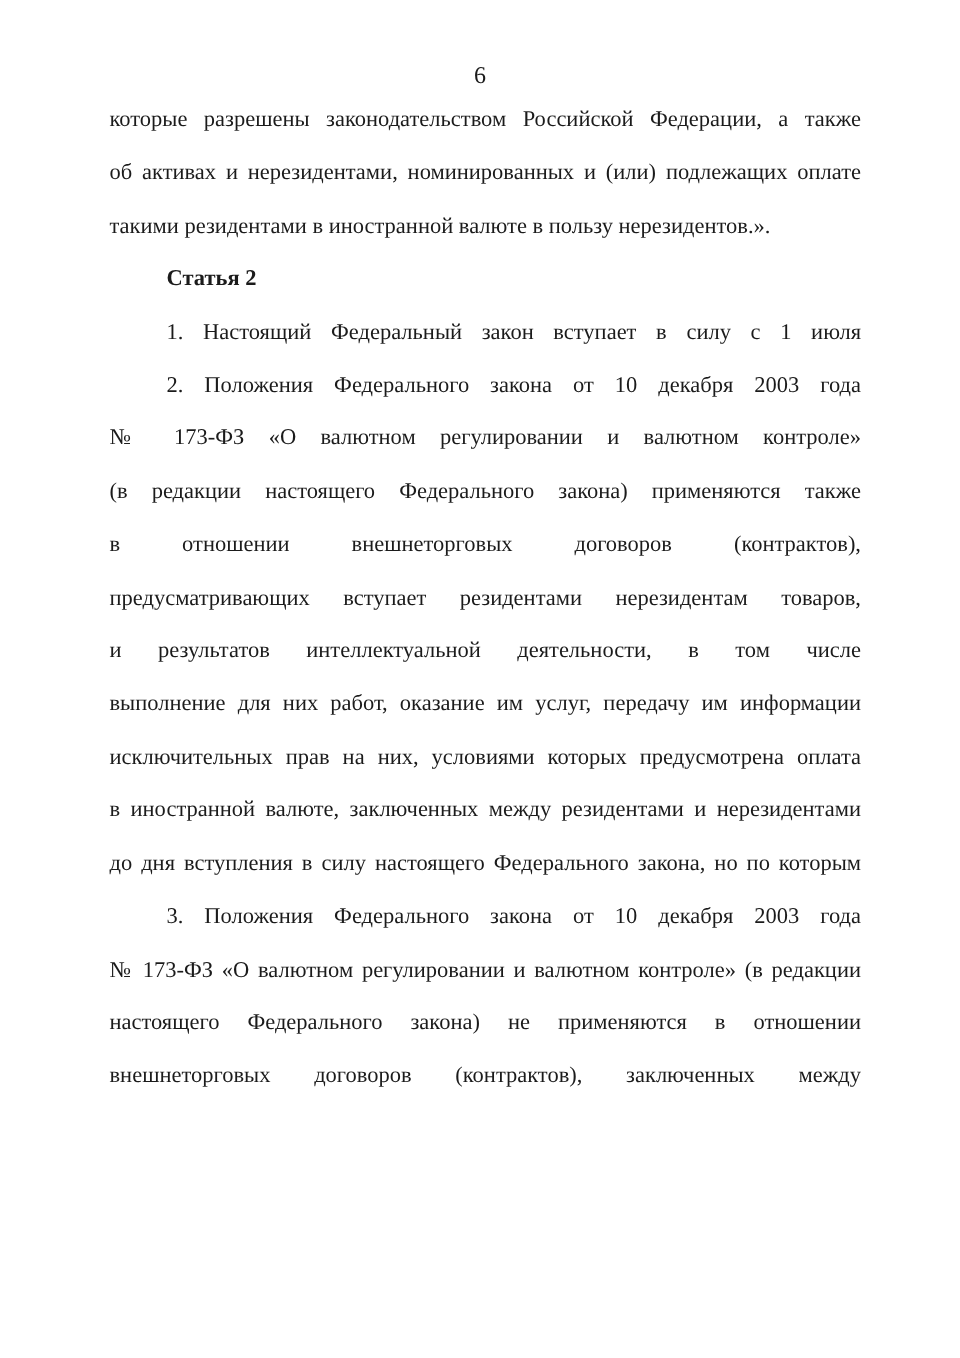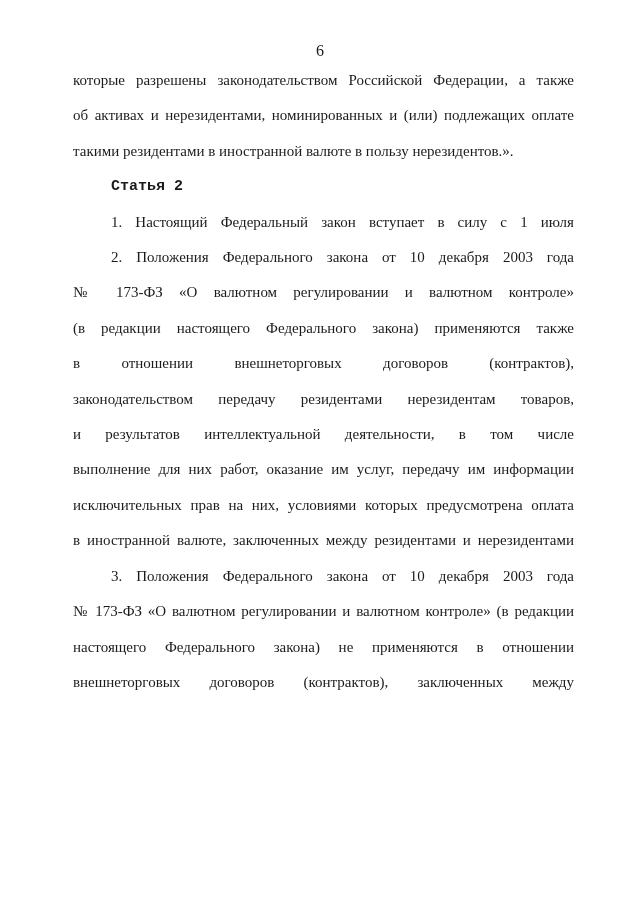--- a/index.html
+++ b/index.html
@@ -34,21 +34,21 @@
     text-align: justify;
     text-align-last: left;
     -moz-text-align-last: left;
     white-space: normal;
   }
   .line.fill {
     text-align-last: justify;
     -moz-text-align-last: justify;
   }
   .line.indent { text-indent: 38px; }
-  .para.heading .line { font-weight: bold; font-family: Liberation Mono, monospace; }
+  .para.heading .line { font-weight: bold; }
 </style>
 </head>
 <body>
 
 <div class="page">
   <div class="page-number">6</div>
   <div class="content" id="content">
       <div class="para body">
         <div class="line fill">которые разрешены законодательством Российской Федерации, а также</div>
         <div class="line fill">об активах и нерезидентами, номинированных и (или) подлежащих оплате</div>
@@ -58,25 +58,26 @@
         <div class="line indent">Статья 2</div>
       </div>
       <div class="para body">
         <div class="line fill indent">1. Настоящий Федеральный закон вступает в силу с 1 июля</div>
       </div>
       <div class="para body">
         <div class="line fill indent">2. Положения Федерального закона от 10 декабря 2003 года</div>
         <div class="line fill">№ 173-ФЗ «О валютном регулировании и валютном контроле»</div>
         <div class="line fill">(в редакции настоящего Федерального закона) применяются также</div>
         <div class="line fill">в отношении внешнеторговых договоров (контрактов),</div>
-        <div class="line fill">законодательством передачу резидентами нерезидентам товаров,</div>
+        <div class="line fill">предусматривающих вступает резидентами нерезидентам товаров,</div>
         <div class="line fill">и результатов интеллектуальной деятельности, в том числе</div>
         <div class="line fill">выполнение для них работ, оказание им услуг, передачу им информации</div>
         <div class="line fill">исключительных прав на них, условиями которых предусмотрена оплата</div>
         <div class="line fill">в иностранной валюте, заключенных между резидентами и нерезидентами</div>
+        <div class="line fill">до дня вступления в силу настоящего Федерального закона, но по которым</div>
       </div>
       <div class="para body">
         <div class="line fill indent">3. Положения Федерального закона от 10 декабря 2003 года</div>
         <div class="line fill">№ 173-ФЗ «О валютном регулировании и валютном контроле» (в редакции</div>
         <div class="line fill">настоящего Федерального закона) не применяются в отношении</div>
         <div class="line fill">внешнеторговых договоров (контрактов), заключенных между</div>
       </div>
     </div>
 </div>
 

